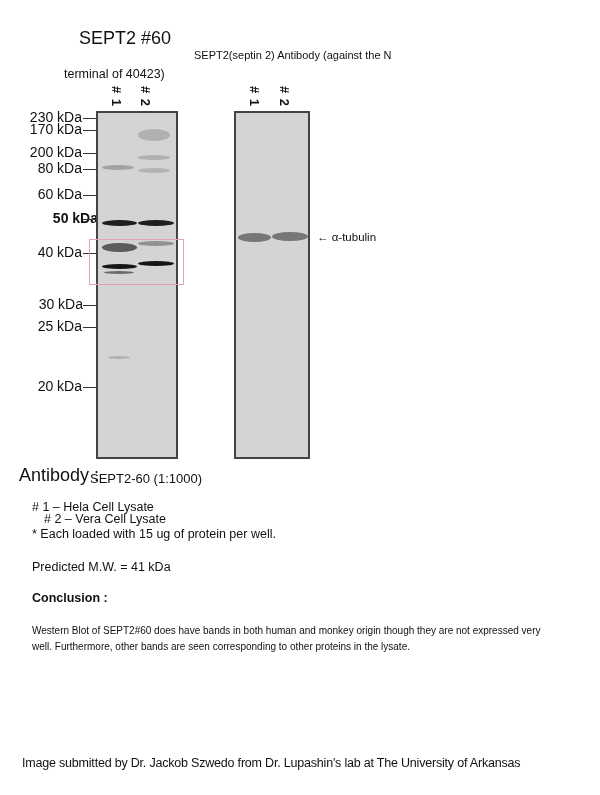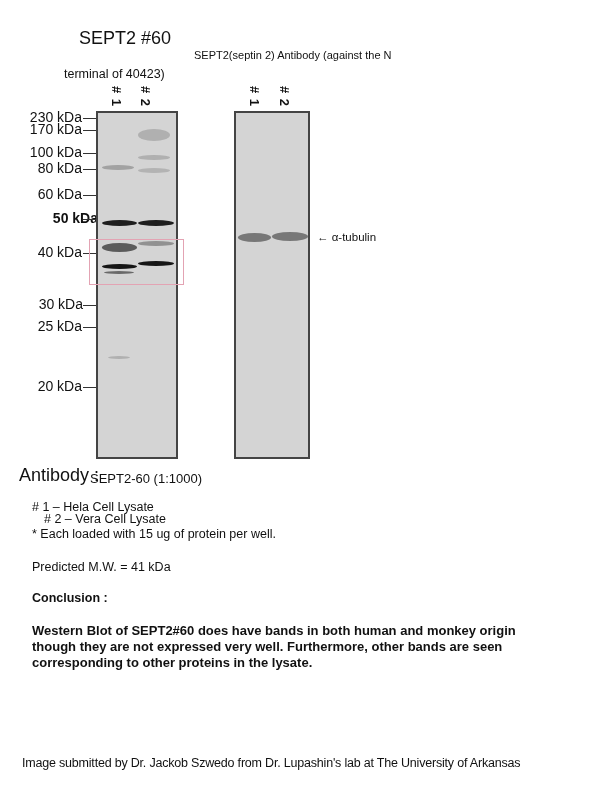--- a/index.html
+++ b/index.html
@@ -12,39 +12,39 @@
   .marker { font-size:14px; text-align:right; width:70px; }
   .marker-tick { height:1px; background:#333; width:14px; }
   .blot { background:#d4d4d4; border:2px solid #444; box-sizing:border-box; overflow:hidden; }
   .band { position:absolute; border-radius:50%; }
   .roi { border:1px solid #e3a3b3; }
   .tub-label { font-size:11.5px; }
   .ab-head { left:19px; top:465px; font-size:18px; }
   .ab-val { left:90px; top:471px; font-size:13px; }
   .info { left:32px; font-size:12.5px; }
   .concl-head { left:32px; top:591px; font-size:12.5px; font-weight:bold; }
-  .concl { left:32px; top:623px; width:520px; font-size:13px; line-height:16px;font-weight:bold; }
+  .concl { left:32px; top:623px; width:520px; font-size:10px; line-height:16px; }
   .credit { left:22px; top:756px; font-size:12.5px; letter-spacing:-0.2px; }
 </style>
 </head>
 <body>
 
 <div class="abs title">SEPT2 #60</div>
 <div class="abs subtitle1">SEPT2(septin 2) Antibody (against the N</div>
 <div class="abs subtitle2">terminal of 40423)</div>
 
 <div class="abs lane-label" style="left:124px; top:86px;"># 1</div>
 <div class="abs lane-label" style="left:153px; top:86px;"># 2</div>
 
 <div>
   <div class="abs marker" style="left:12px; top:109px;">230 kDa</div>
   <div class="abs marker-tick" style="left:83px; top:118px;"></div>
   <div class="abs marker" style="left:12px; top:121px;">170 kDa</div>
   <div class="abs marker-tick" style="left:83px; top:130px;"></div>
-  <div class="abs marker" style="left:12px; top:144px;">100 kDa</div>
+  <div class="abs marker" style="left:12px; top:144px;">200 kDa</div>
   <div class="abs marker-tick" style="left:83px; top:153px;"></div>
   <div class="abs marker" style="left:12px; top:160px;">80 kDa</div>
   <div class="abs marker-tick" style="left:83px; top:169px;"></div>
   <div class="abs marker" style="left:12px; top:186px;">60 kDa</div>
   <div class="abs marker-tick" style="left:83px; top:195px;"></div>
   <div class="abs marker" style="left:28px; top:210px;font-weight:bold;">50 kDa</div>
   <div class="abs marker-tick" style="left:83px; top:219px;"></div>
   <div class="abs marker" style="left:12px; top:244px;">40 kDa</div>
   <div class="abs marker-tick" style="left:83px; top:253px;"></div>
   <div class="abs marker" style="left:13px; top:296px;">30 kDa</div>

